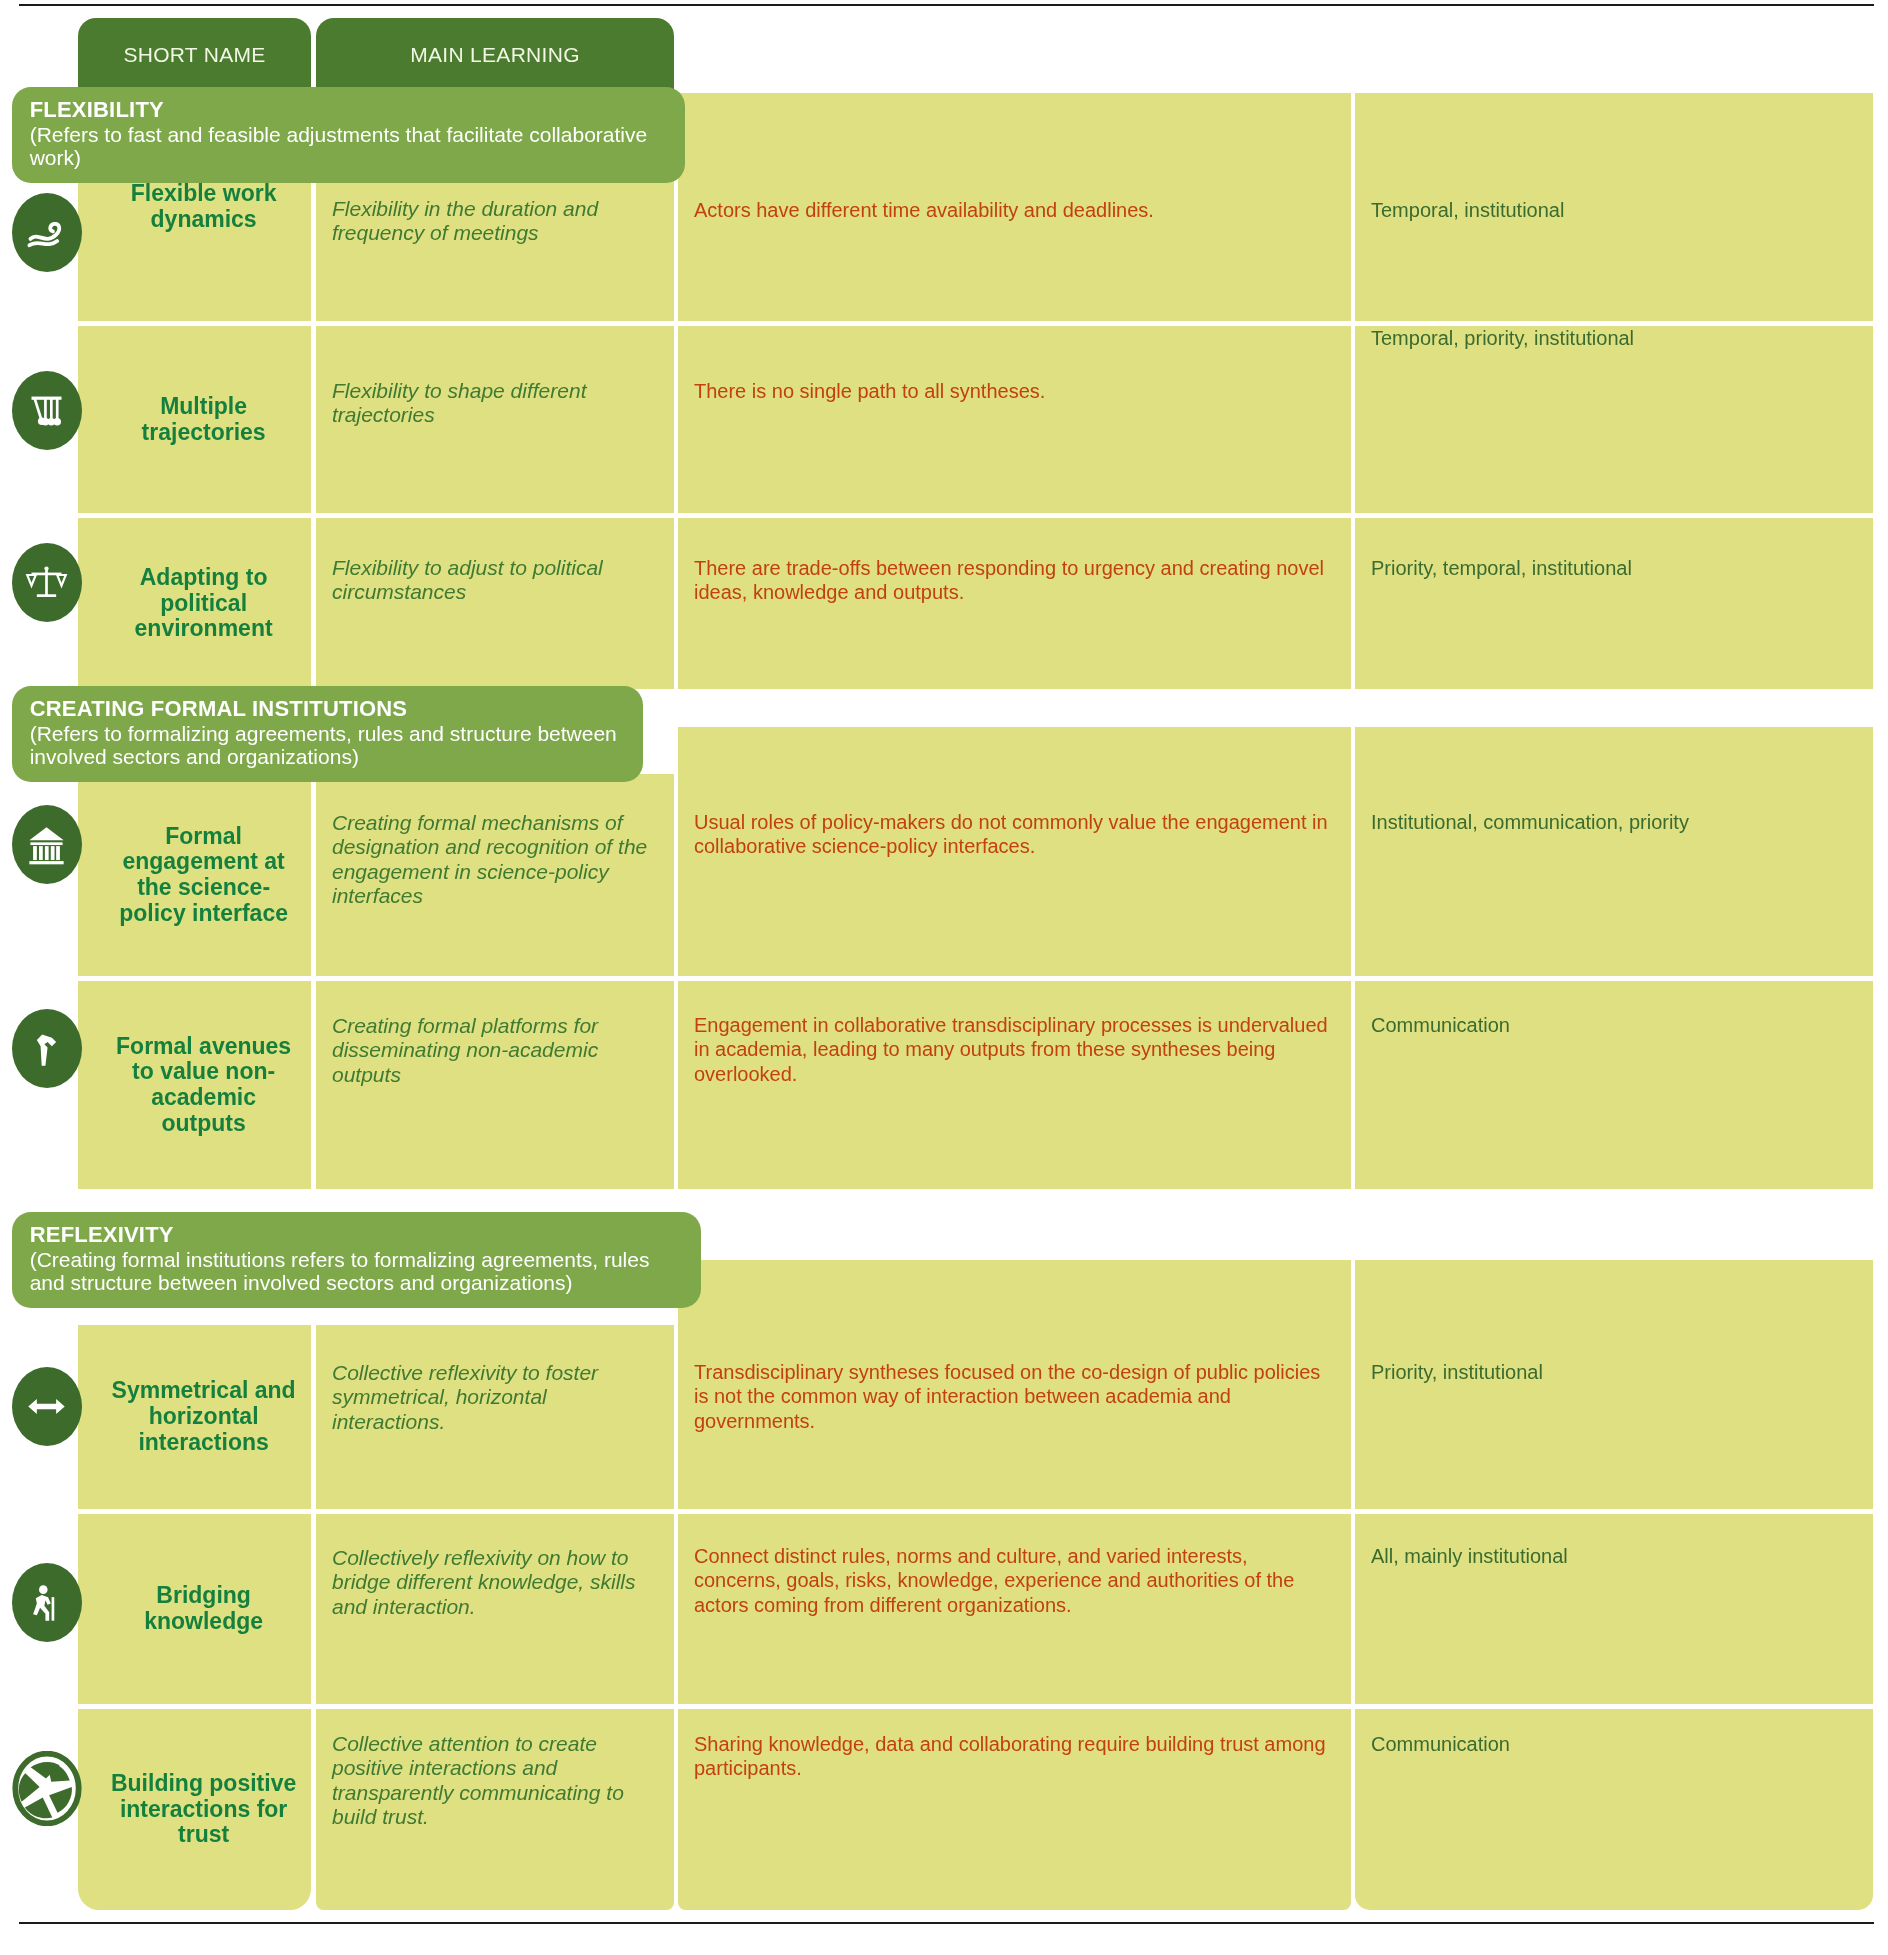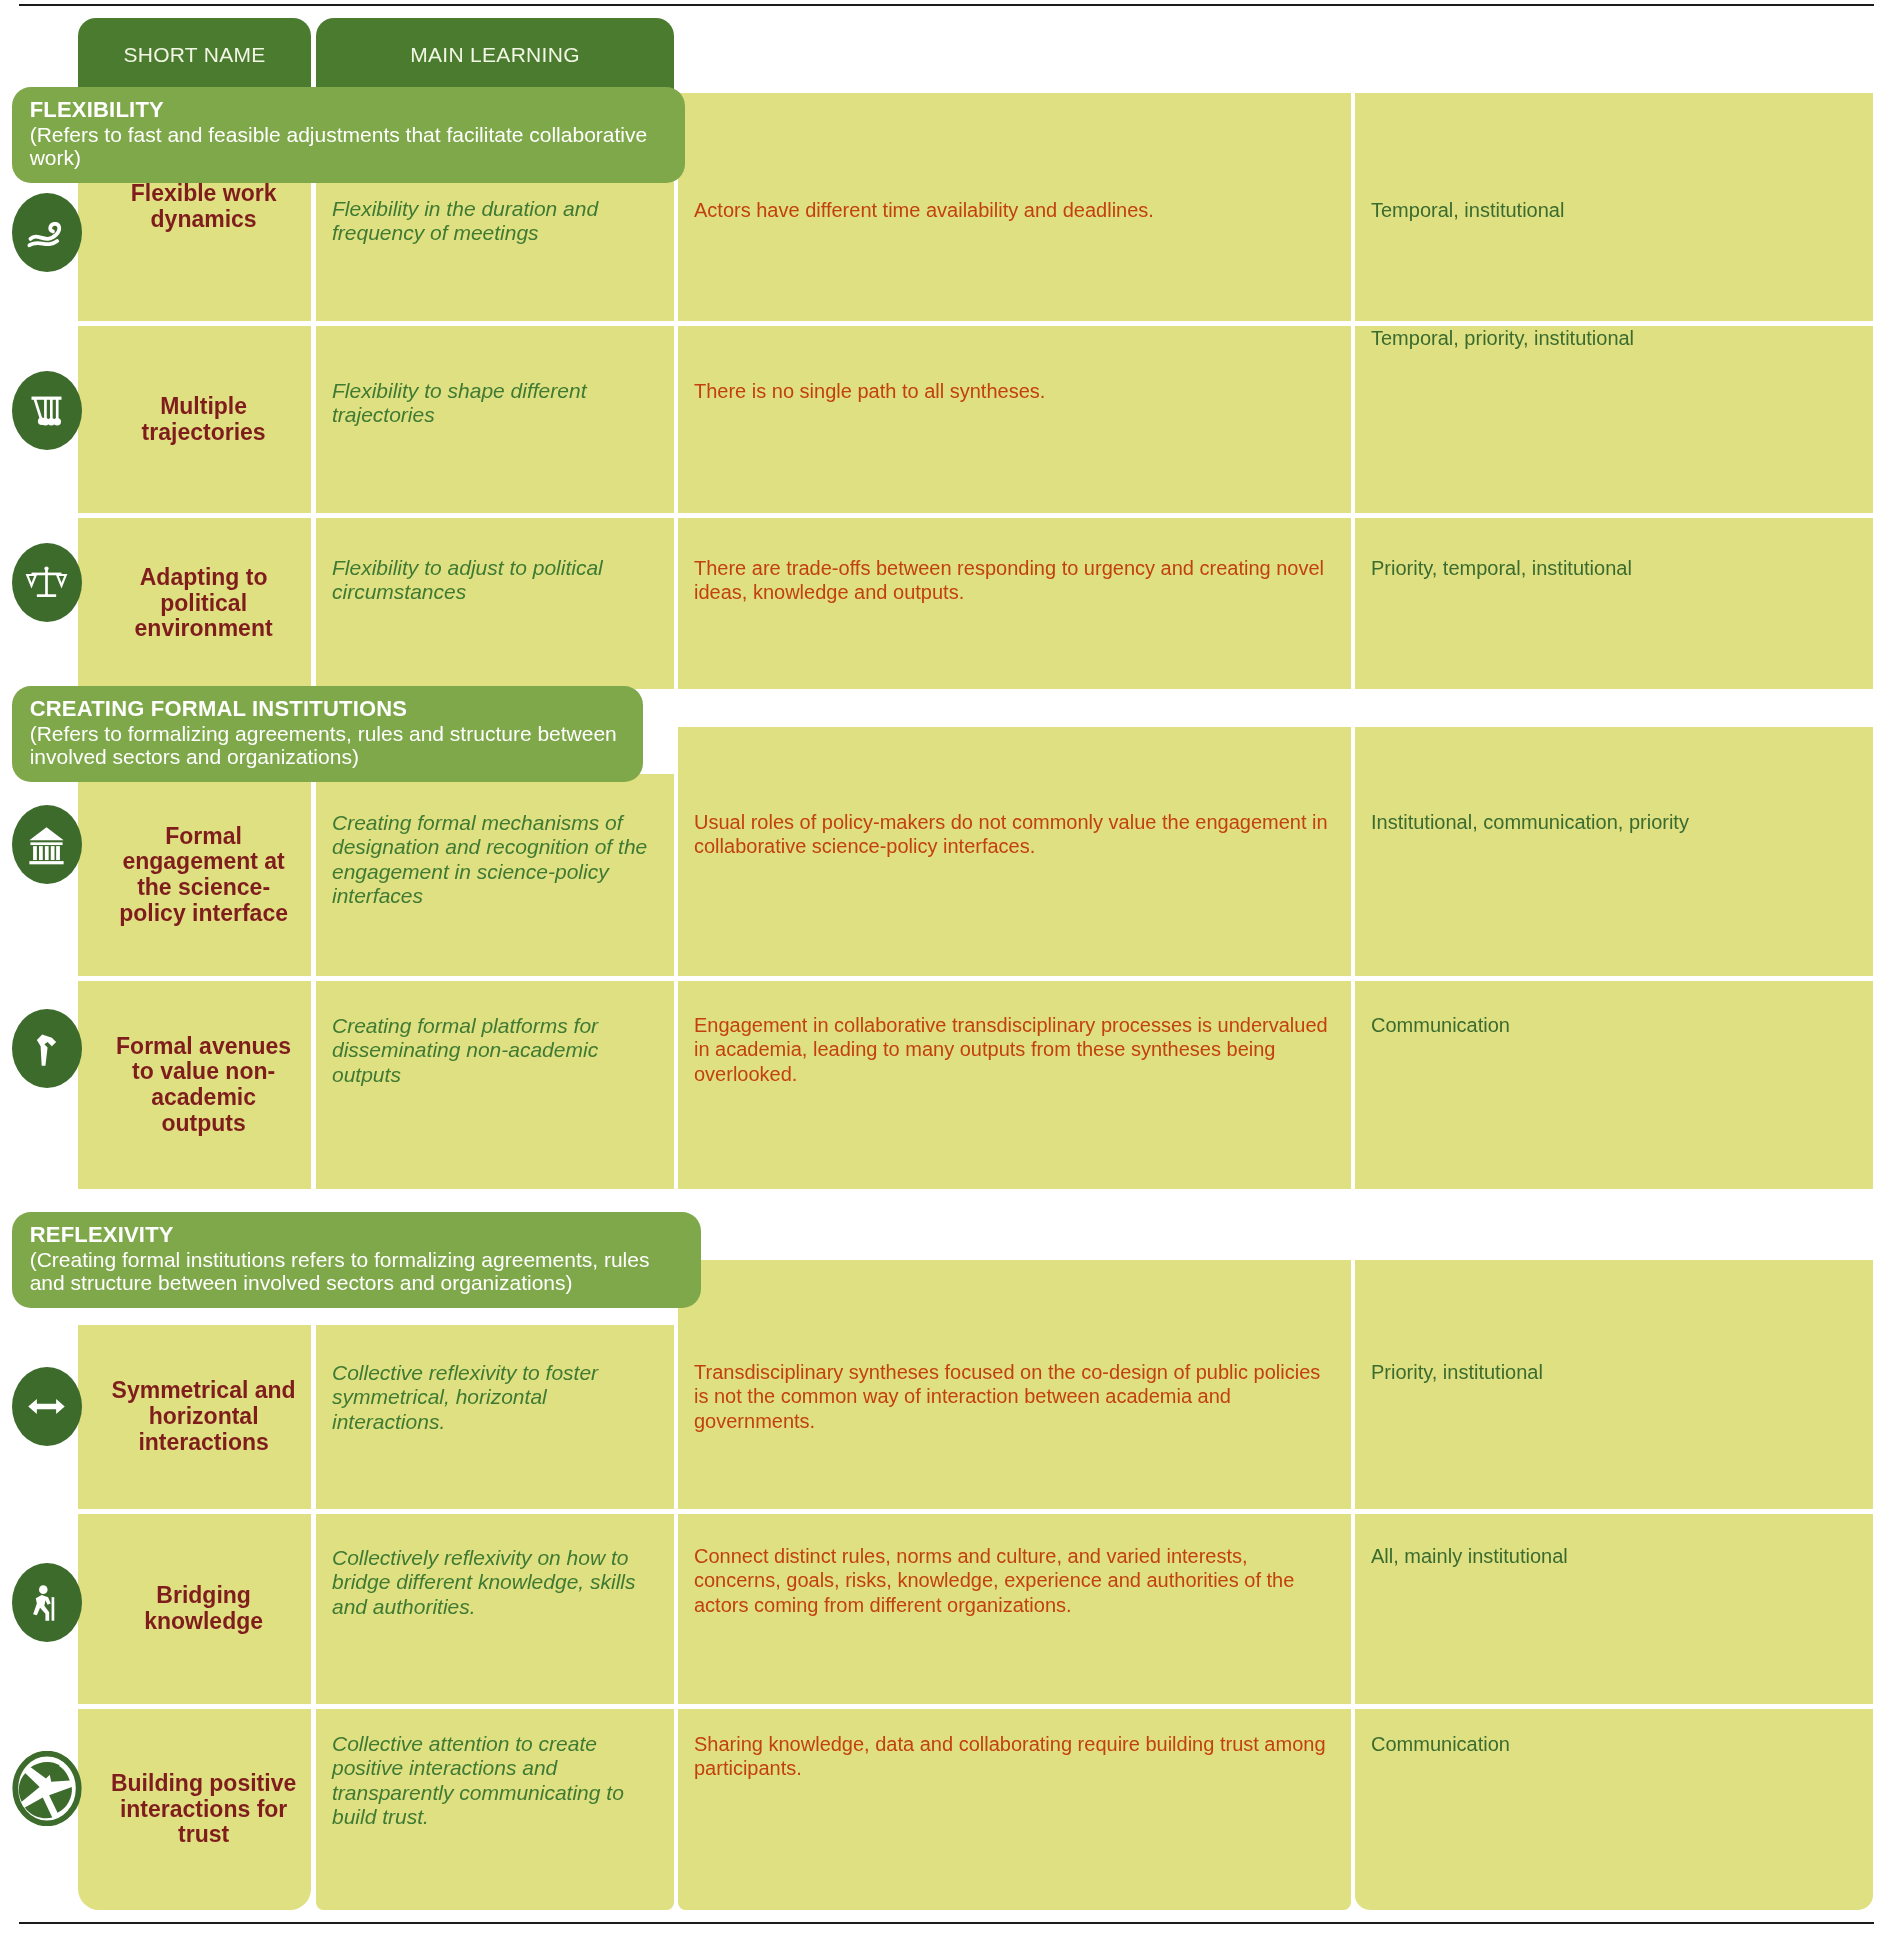--- a/index.html
+++ b/index.html
@@ -57,21 +57,21 @@
     background: #dfe081;
   }
 
   .cell-short {
     display: flex;
     align-items: center;
     justify-content: flex-end;
     padding: 0 13.8px 0 32px;
   }
   .short-label {
-    color: #7f1d1d;
+    color: #15803d;
     font-weight: bold;
     font-size: 23px;
     line-height: 1.12;
     text-align: center;
     width: 100%;
   }
 
   .cell-text {
     padding: 0 16px;
     display: flex;
@@ -301,21 +301,21 @@
       <path d="M8,42 L24,28 L24,37 L60,37 L60,28 L76,42 L60,56 L60,47 L24,47 L24,56 Z" fill="#fff"></path>
     </svg>
   </div>
 
   <div class="cell col-short" style="top:1514px;height:190px;">
     <div class="cell-short" style="height:100%;">
       <div class="short-label">Bridging knowledge</div>
     </div>
   </div>
   <div class="cell col-learn cell-text" style="top:1514px;height:190px;padding-top:32px;">
-    <div class="learn-text">Collectively reflexivity on how to bridge different knowledge, skills and authorities.</div>
+    <div class="learn-text">Collectively reflexivity on how to bridge different knowledge, skills and interaction.</div>
   </div>
   <div class="cell col-chall cell-text" style="top:1514px;height:190px;padding-top:30px;">
     <div class="chall-text">Connect distinct rules, norms and culture, and varied interests, concerns, goals, risks, knowledge, experience and authorities of the actors coming   from different organizations.</div>
   </div>
   <div class="cell col-mis cell-text" style="top:1514px;height:190px;padding-top:30px;">
     <div class="mis-text">All, mainly institutional</div>
   </div>
   <div class="icon-badge" style="left:11.7px;top:1563px;">
     <svg width="45" height="45" viewBox="0 0 84 84">
       <circle cx="36" cy="18" r="8" fill="#fff"></circle>

